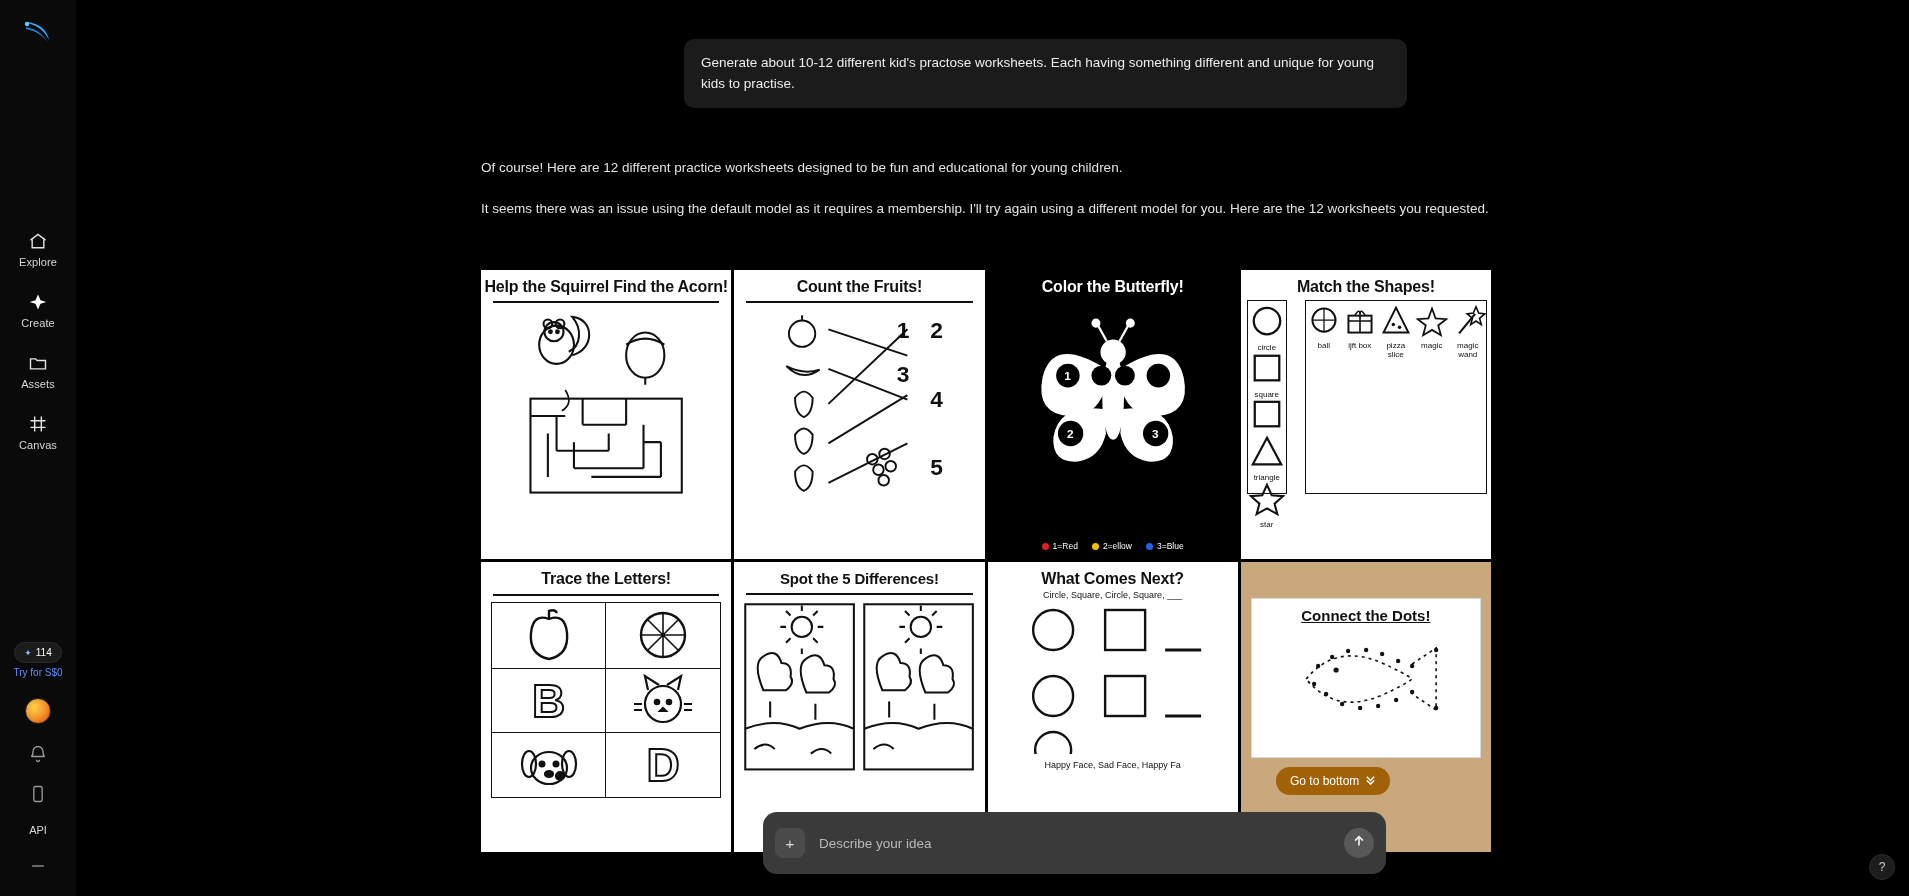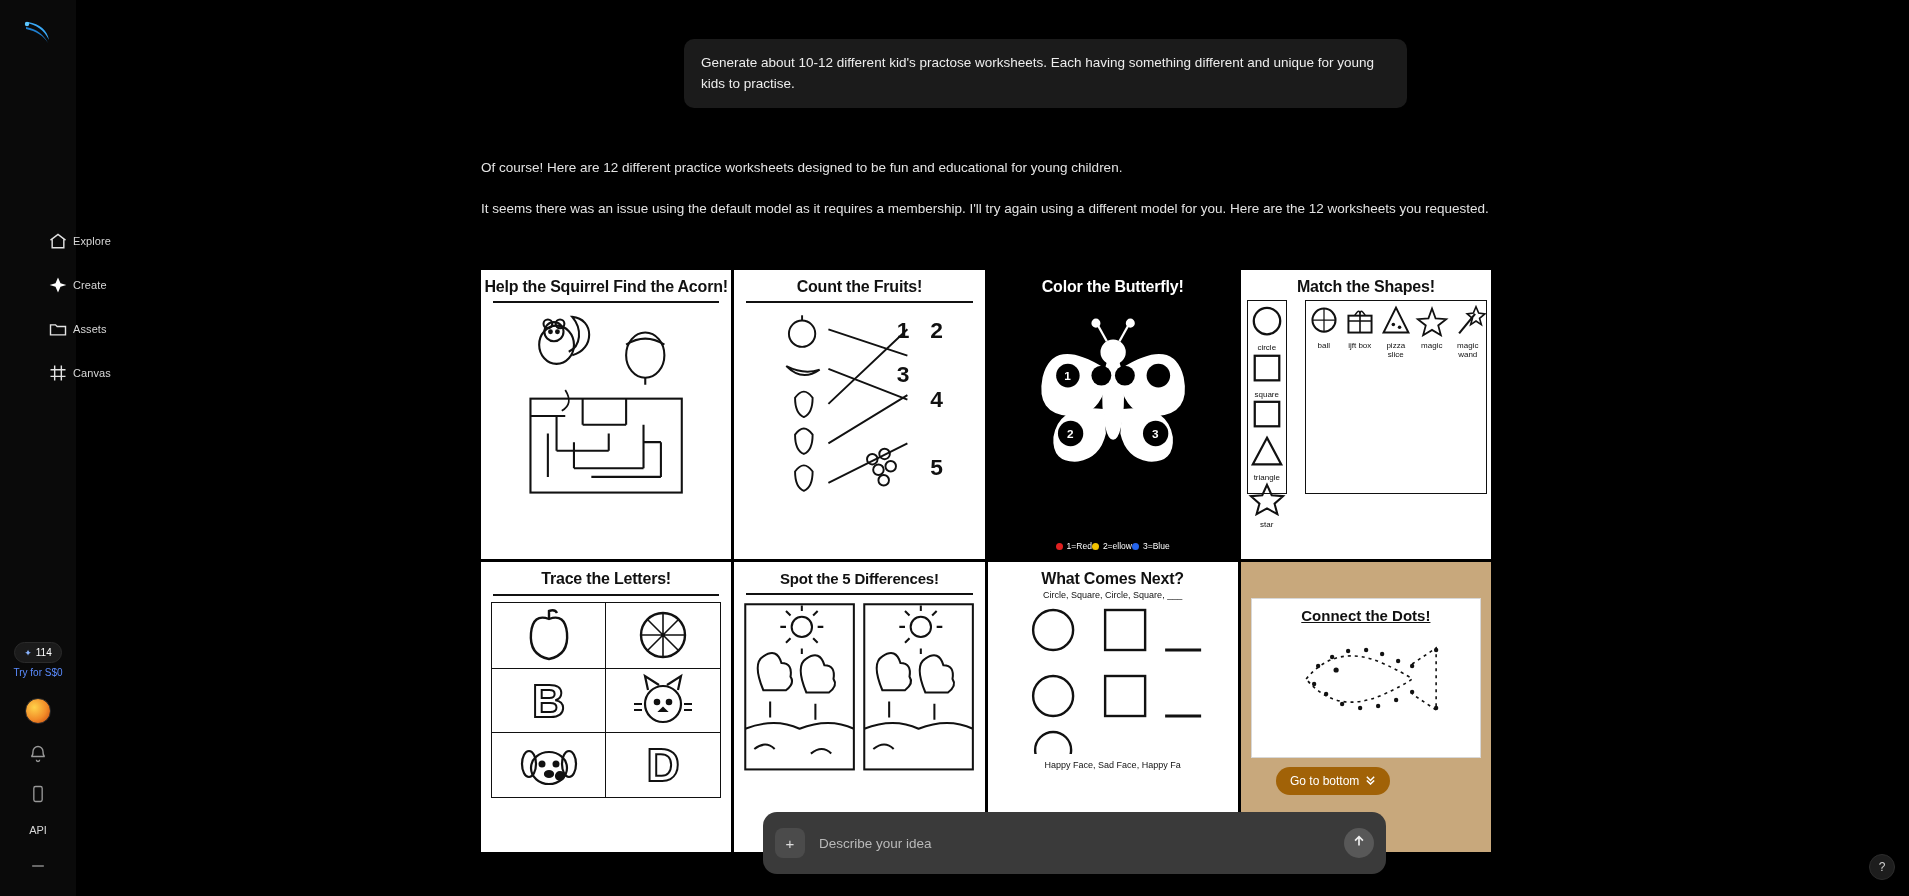--- a/index.html
+++ b/index.html
@@ -36,26 +36,25 @@
   .nav {
     margin-top: 175px;
     display: flex;
     flex-direction: column;
     align-items: center;
     gap: 24px;
     width: 100%;
   }
   .nav-item {
     display: flex;
-    flex-direction: row;
+    flex-direction: column;
     align-items: center;
     gap: 5px;
     cursor: pointer;
     width: 100%;
-    padding-left: 48px;
   }
   .nav-item .ico { width: 20px; height: 20px; display:block; }
   .nav-label {
     font-size: 11px;
     color: #d7d7d7;
     letter-spacing: .1px;
   }
   .sidebar-bottom {
     position: absolute;
     bottom: 0; left: 0;
@@ -171,21 +170,21 @@
   }
   .card-title.small { font-size: 15px; }
   .rule {
     height: 2px; background: #111; margin: 5px 12px 0 12px;
   }
 
   
   .tiny { font-size: 8px; text-align: center; }
   .legend {
     position: absolute; bottom: 8px; left: 0; width: 100%;
-    display: flex; justify-content: center; gap: 0;
+    display: flex; justify-content: center; gap: 14px;
     font-size: 8.5px; color: #fff;
   }
   .legend span { display: inline-flex; align-items: center; gap: 4px; }
   .dot { width: 7px; height: 7px; border-radius: 50%; display:inline-block; }
 
   
   .go-bottom {
     position: absolute;
     left: 1200px; top: 767px;
     background: #a16207;

